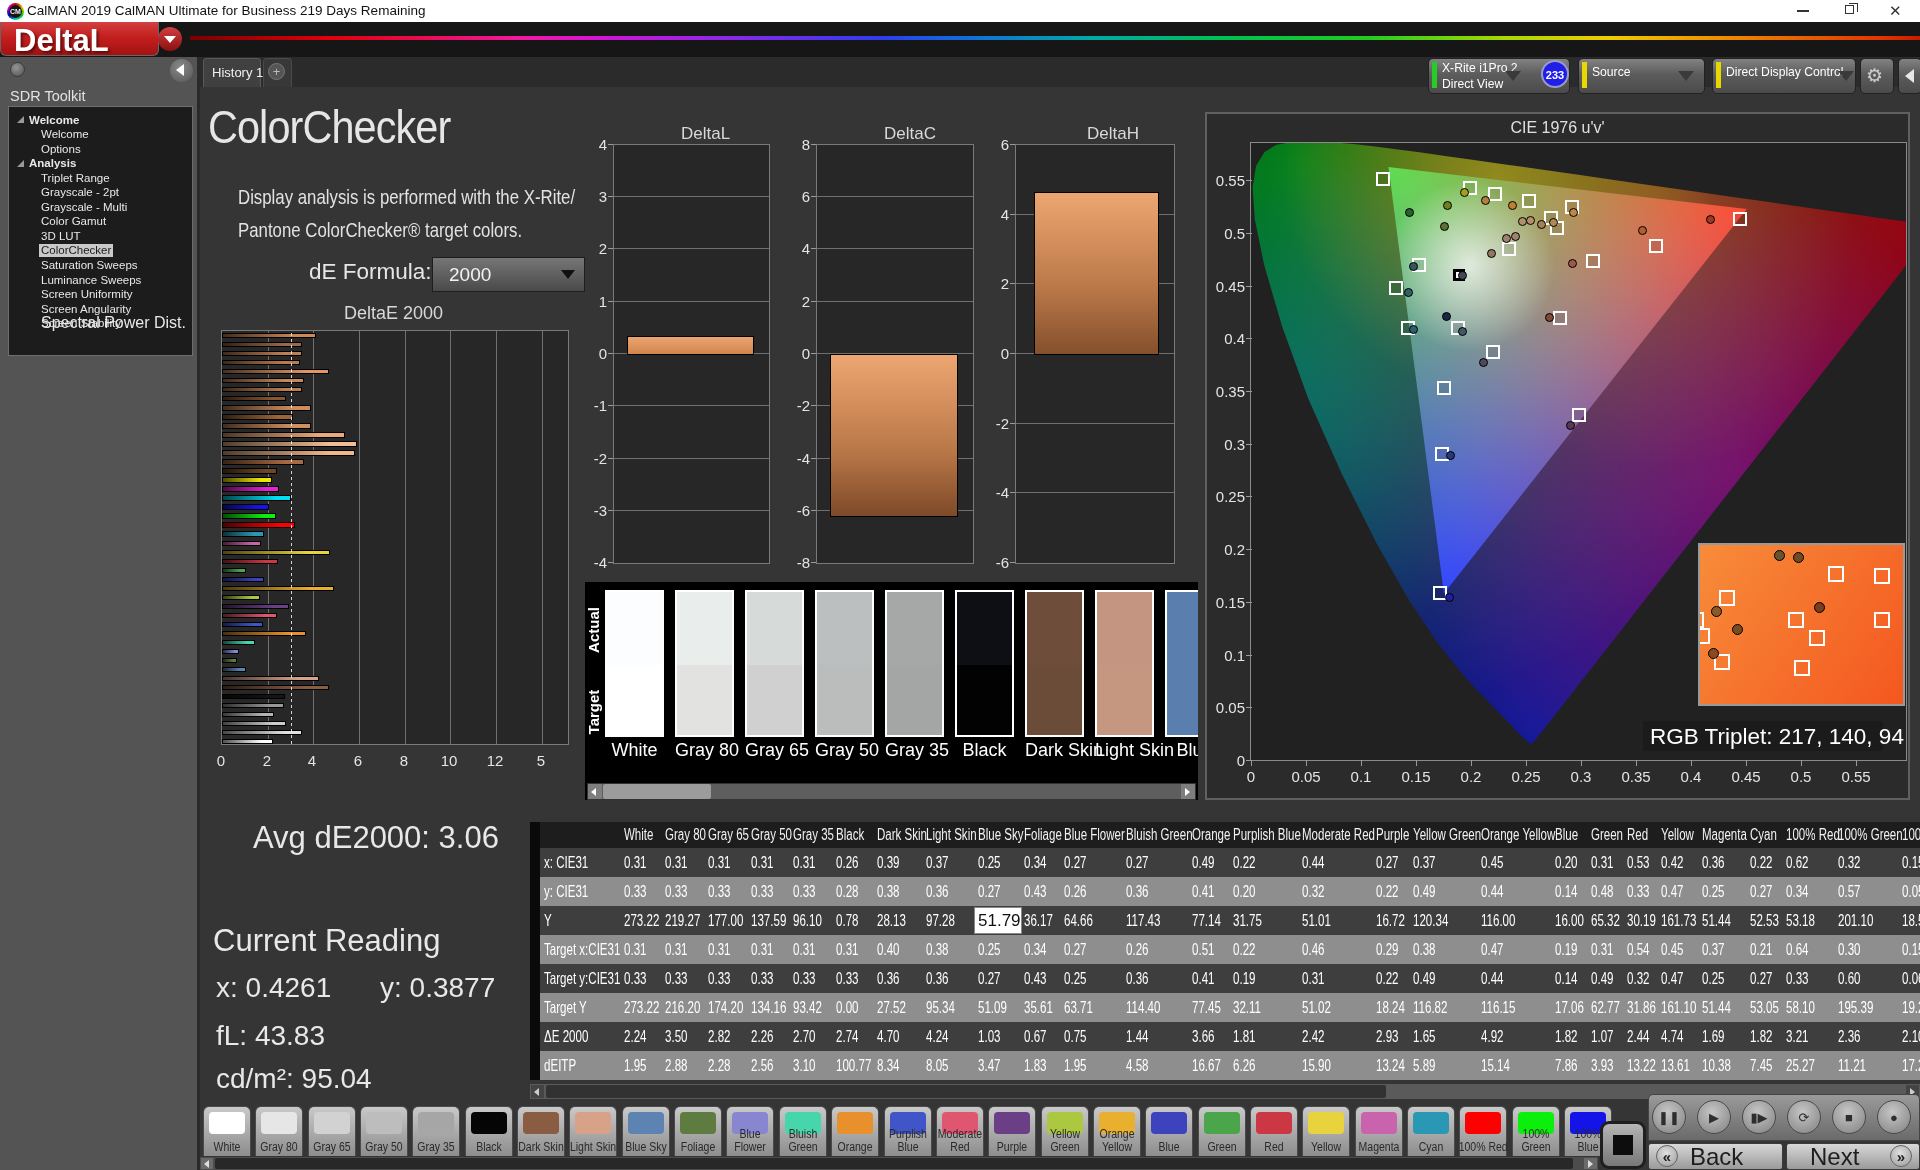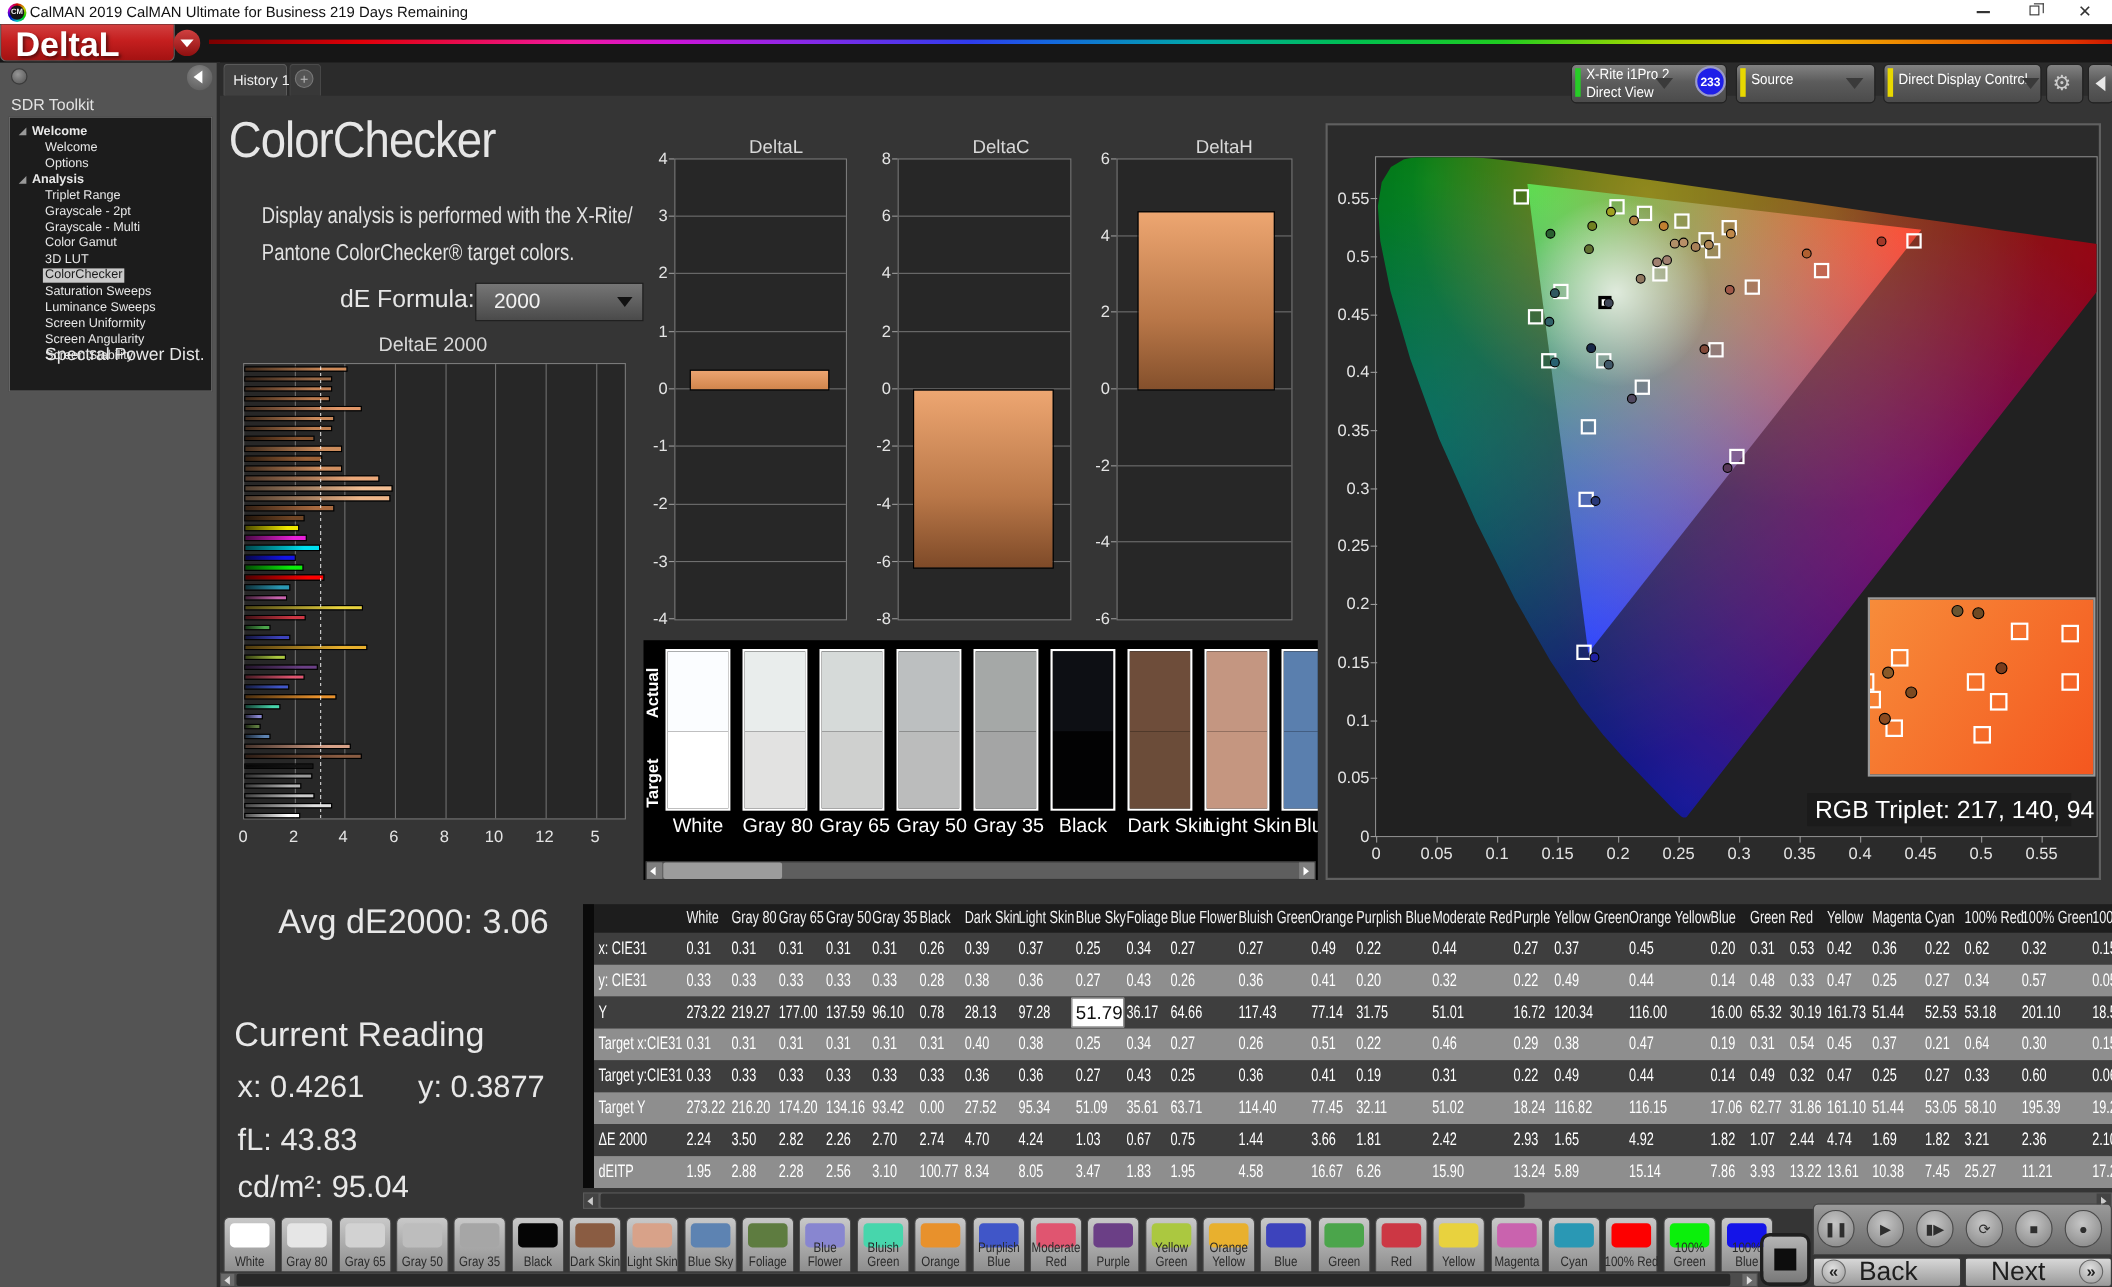--- a/index.html
+++ b/index.html
@@ -284,20 +284,21 @@
 </div>
 <div class="a" style="left:580px;top:158px;width:59px;text-align:center;color:#fff;font-size:18px;white-space:nowrap;">Blue</div>
 </div>
 <div class="a" style="left:587px;top:783px;width:609px;height:17px;background:#5e5e5e;border:1px solid #333;"></div>
 <div class="a" style="left:588px;top:784px;width:14px;height:15px;background:#7e7e7e;"></div>
 <div class="a" style="left:591px;top:788px;width:0;height:0;border-top:4px solid transparent;border-bottom:4px solid transparent;border-right:5px solid #fff;"></div>
 <div class="a" style="left:603px;top:784px;width:108px;height:15px;background:#9c9c9c;border-radius:2px;"></div>
 <div class="a" style="left:1181px;top:784px;width:14px;height:15px;background:#7e7e7e;"></div>
 <div class="a" style="left:1185px;top:788px;width:0;height:0;border-top:4px solid transparent;border-bottom:4px solid transparent;border-left:5px solid #fff;"></div>
 <div class="a" style="left:1205px;top:112px;width:705px;height:688px;background:#2b2b2b;border:2px solid #606060;"></div>
+<div class="a" style="left:1205px;top:119px;width:705px;text-align:center;color:#e0e0e0;font-size:16px;">CIE 1976 u'v'</div>
 <div class="a" style="left:1250px;top:142px;width:657px;height:619px;background:#212121;border:1px solid #8a8a8a;"></div>
 <div class="lbl" style="left:1201px;top:752px;width:44px;text-align:right;font-size:15px;">0</div>
 <div class="tick" style="left:1246px;top:760px;width:6px;height:1px;"></div>
 <div class="lbl" style="left:1201px;top:699px;width:44px;text-align:right;font-size:15px;">0.05</div>
 <div class="tick" style="left:1246px;top:707px;width:6px;height:1px;"></div>
 <div class="lbl" style="left:1201px;top:647px;width:44px;text-align:right;font-size:15px;">0.1</div>
 <div class="tick" style="left:1246px;top:655px;width:6px;height:1px;"></div>
 <div class="lbl" style="left:1201px;top:594px;width:44px;text-align:right;font-size:15px;">0.15</div>
 <div class="tick" style="left:1246px;top:602px;width:6px;height:1px;"></div>
 <div class="lbl" style="left:1201px;top:541px;width:44px;text-align:right;font-size:15px;">0.2</div>

